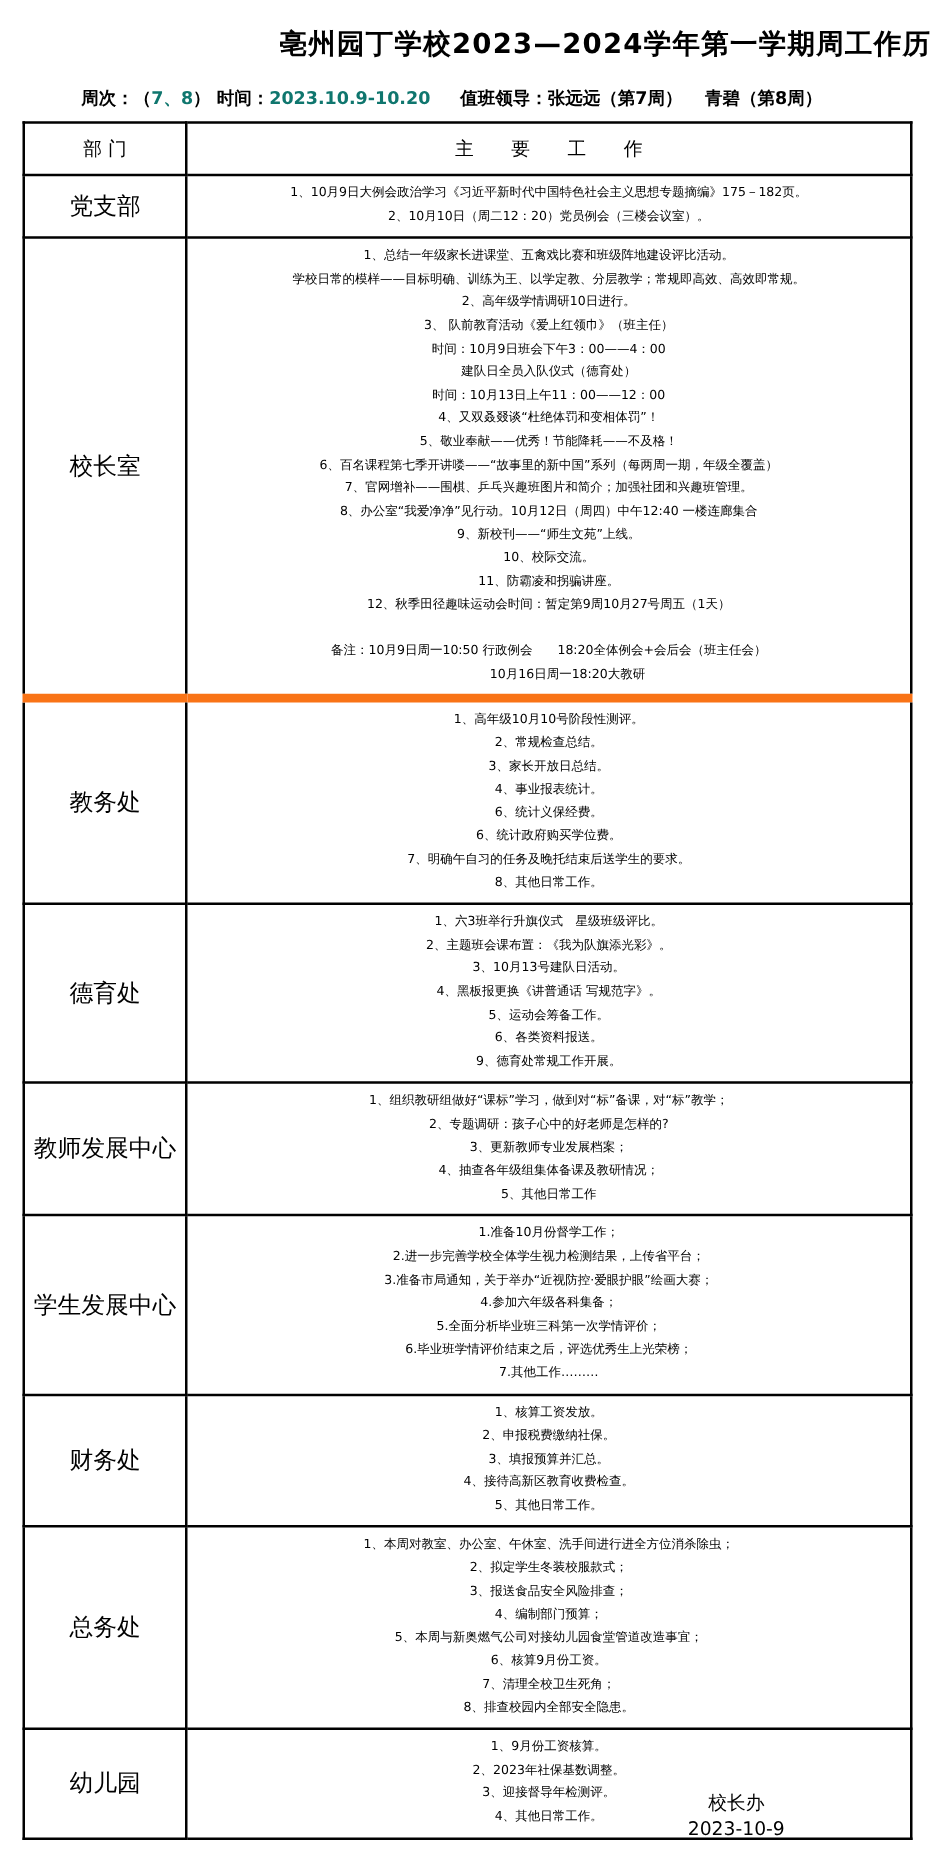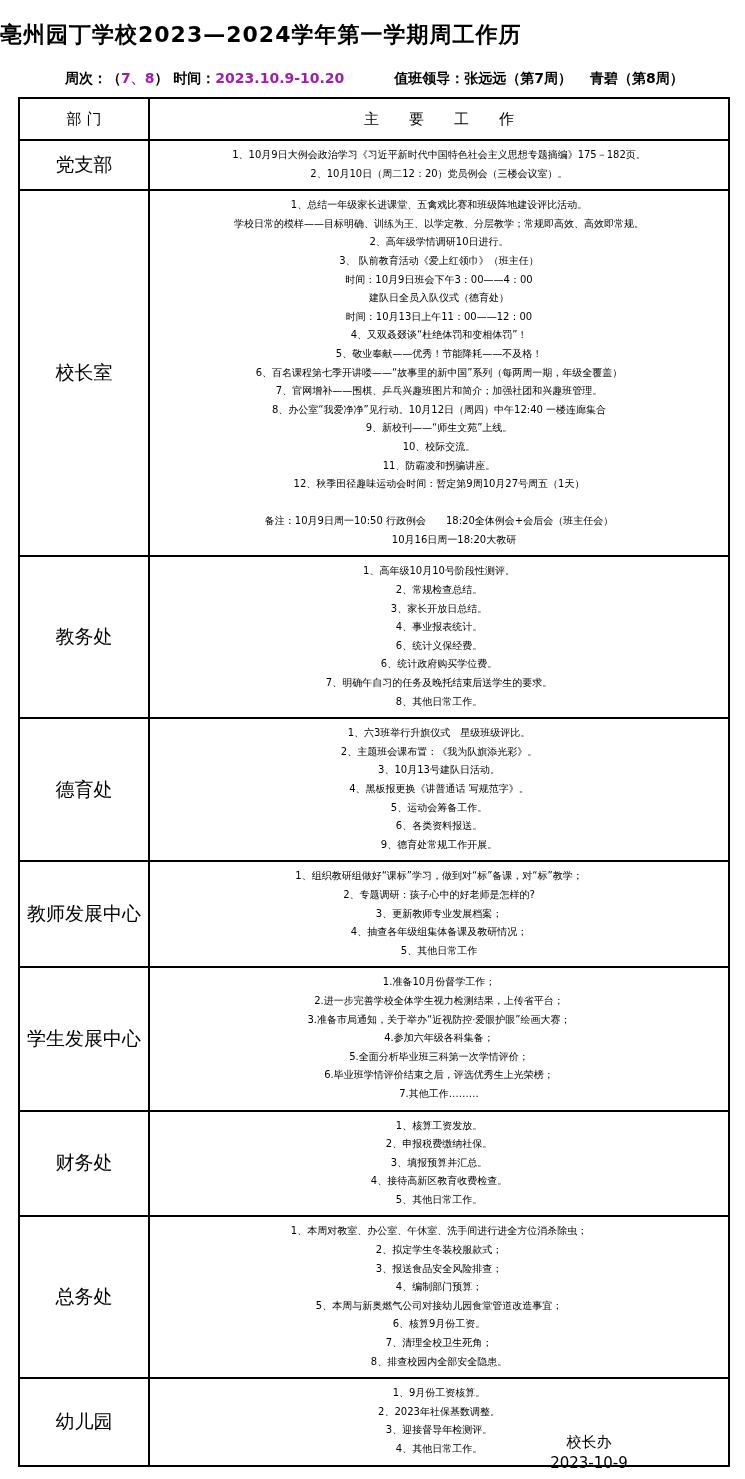--- a/index.html
+++ b/index.html
@@ -10,37 +10,37 @@
     color: #000000;
     font-family: "DejaVu Sans", sans-serif;
     position: relative;
     overflow: hidden;
   }
   .doc-title {
     position: absolute;
     top: 20px;
     left: 0;
     width: 745px;
-    text-align: left;
+    text-align: right;
     font-size: 22px;
     font-weight: bold;
     letter-spacing: 1px;
     white-space: nowrap;
   }
   .meta-line {
     position: absolute;
     top: 70px;
     left: 65px;
     width: 672px;
     font-size: 14px;
     font-weight: bold;
     white-space: nowrap;
   }
-  .meta-line .red { color: #a21caf; }
-  .meta-duty { margin-left: 50px; }
+  .meta-line .red { color: #0f766e; }
+  .meta-duty { margin-left: 24px; }
   .meta-duty2 { margin-left: 18px; }
   table.work-table {
     position: absolute;
     top: 97px;
     left: 18px;
     width: 712px;
     border-collapse: collapse;
     table-layout: fixed;
     background: #ffffff;
   }
@@ -65,21 +65,21 @@
   td.work-cell {
     padding: 5px 8px 6px 8px;
     font-size: 10px;
     vertical-align: middle;
   }
   .work-line {
     line-height: 18.6px;
     white-space: pre-wrap;
     word-break: break-all;
   }
-  tr.sep-light td { border-top: 2px solid #f97316; }
+  tr.sep-light td { border-top: 7px solid #f97316; }
   .footer-block {
     position: absolute;
     top: 1432px;
     left: 509px;
     width: 160px;
     text-align: center;
     font-size: 15px;
     line-height: 21px;
   }
   .footer-line { white-space: nowrap; }

